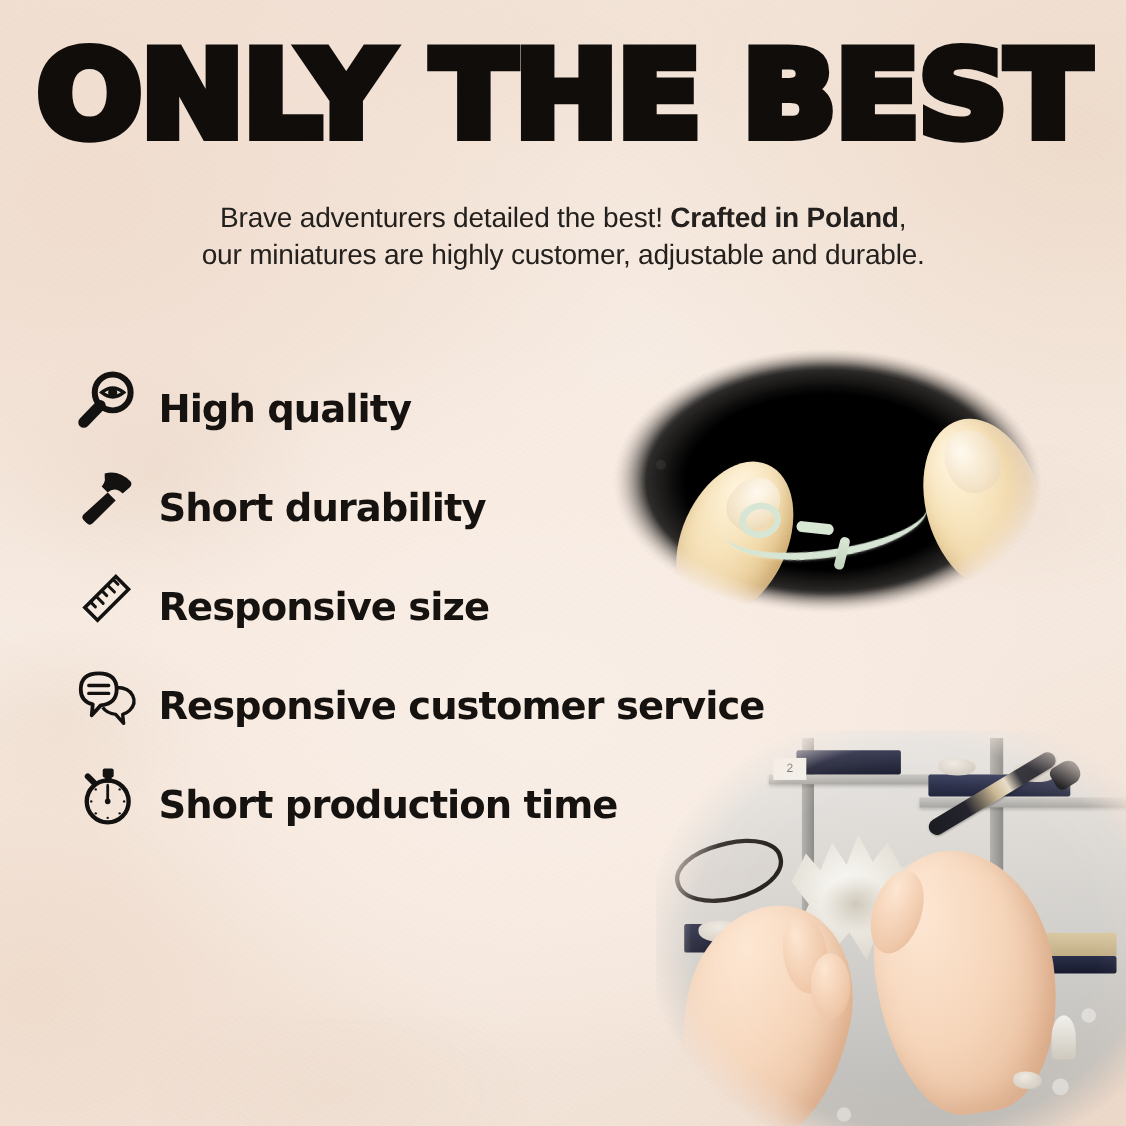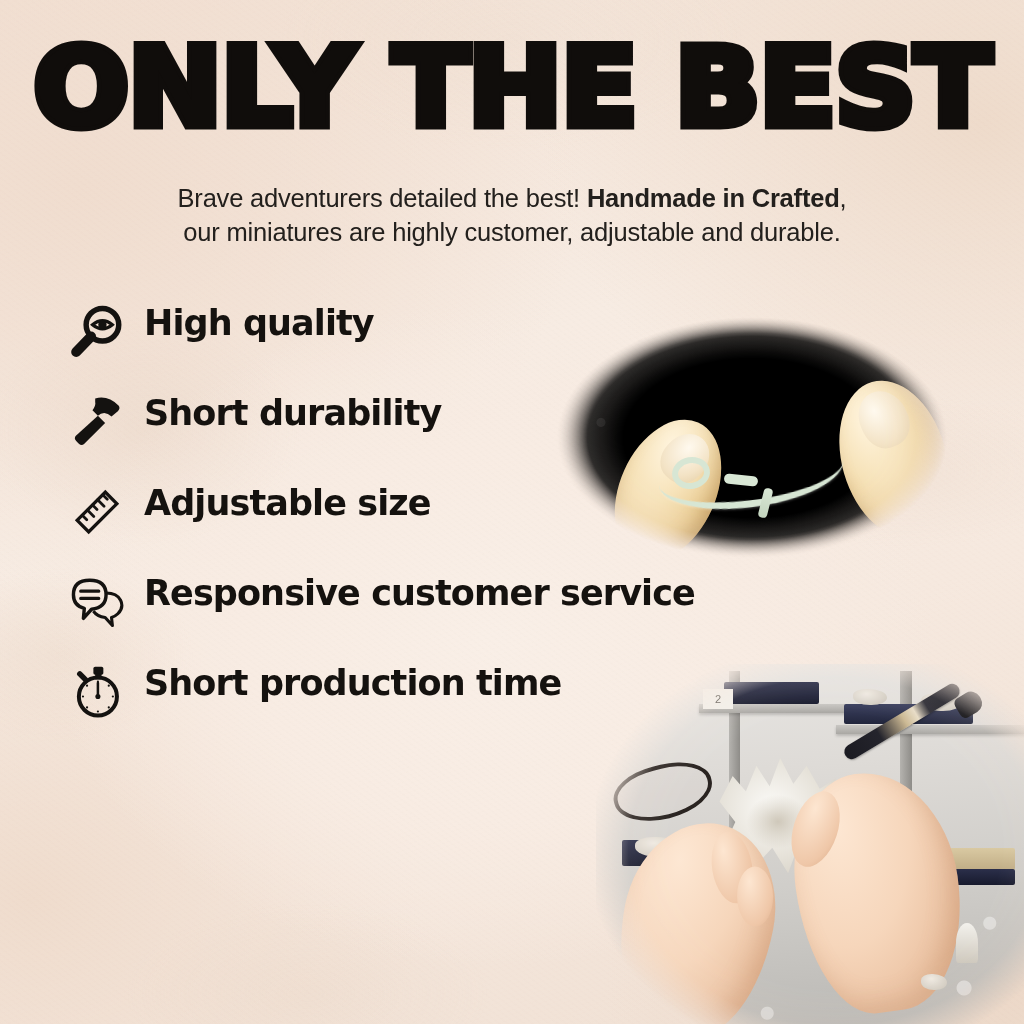--- a/index.html
+++ b/index.html
@@ -89,21 +89,21 @@
   .features {
     position: absolute;
     top: 303px;
     left: 58px;
     width: 700px;
   }
   .feature {
     position: relative;
     height: 90px;
     display: flex;
-    align-items: flex-start;
+    align-items: flex-end;
   }
   .feature .ficon {
     width: 78px;
     flex: 0 0 78px;
     display: flex;
     align-items: center;
     justify-content: center;
   }
   .feature .ficon svg { display: block; }
   .flabel {
@@ -435,21 +435,21 @@
       <div class="mini-small" style="left:84%;top:72%;width:22px;height:40px;"></div>
       <div class="sprue-blob" style="left:76%;top:86%;width:26px;height:16px;"></div>
 
       <div class="torn-noise"></div>
     </div>
   </div>
 
   <div class="headline">ONLY THE BEST</div>
 
   <div class="subtitle">
-    <span>Brave adventurers detailed the best! </span><b>Handmade in Crafted</b><span>,</span><br>
+    <span>Brave adventurers detailed the best! </span><b>Crafted in Poland</b><span>,</span><br>
     <span>our miniatures are highly customer, adjustable and durable.</span>
   </div>
 
   <div class="features">
 
     <div class="feature">
       <span class="ficon">
         <svg width="58" height="58" viewBox="0 0 64 64">
           <circle cx="38" cy="24" r="18" fill="none" stroke="#141210" stroke-width="6"></circle>
           <path d="M25.5 37 L9 54" stroke="#141210" stroke-width="11" stroke-linecap="round"></path>
@@ -473,21 +473,21 @@
 
     <div class="feature">
       <span class="ficon">
         <svg width="58" height="58" viewBox="0 0 64 64">
           <g transform="rotate(-45 32 32)">
             <rect x="10" y="23" width="44" height="18" fill="none" stroke="#141210" stroke-width="3.6"></rect>
             <path d="M18 23 v7 M26 23 v10 M34 23 v7 M42 23 v10 M50 23 v7" stroke="#141210" stroke-width="3" stroke-linecap="round"></path>
           </g>
         </svg>
       </span>
-      <span class="flabel">Adjustable size</span>
+      <span class="flabel">Responsive size</span>
     </div>
 
     <div class="feature">
       <span class="ficon">
         <svg width="58" height="58" viewBox="0 0 64 64">
           <path d="M42 22 Q54 22 58 30 Q62 38 55 45 Q52 48 48 49 L49 58 L41 49
                    Q32 48 28 42" fill="none" stroke="#141210" stroke-width="3.4" stroke-linejoin="round"></path>
           <path d="M24 8 Q42 8 42 24 Q42 38 26 40 L17 50 L18 39
                    Q6 36 6 24 Q6 8 24 8 Z" fill="#f6e9df" stroke="#141210" stroke-width="3.8" stroke-linejoin="round"></path>
           <path d="M14 20 h20 M14 28 h20" stroke="#141210" stroke-width="3.4" stroke-linecap="round"></path>

